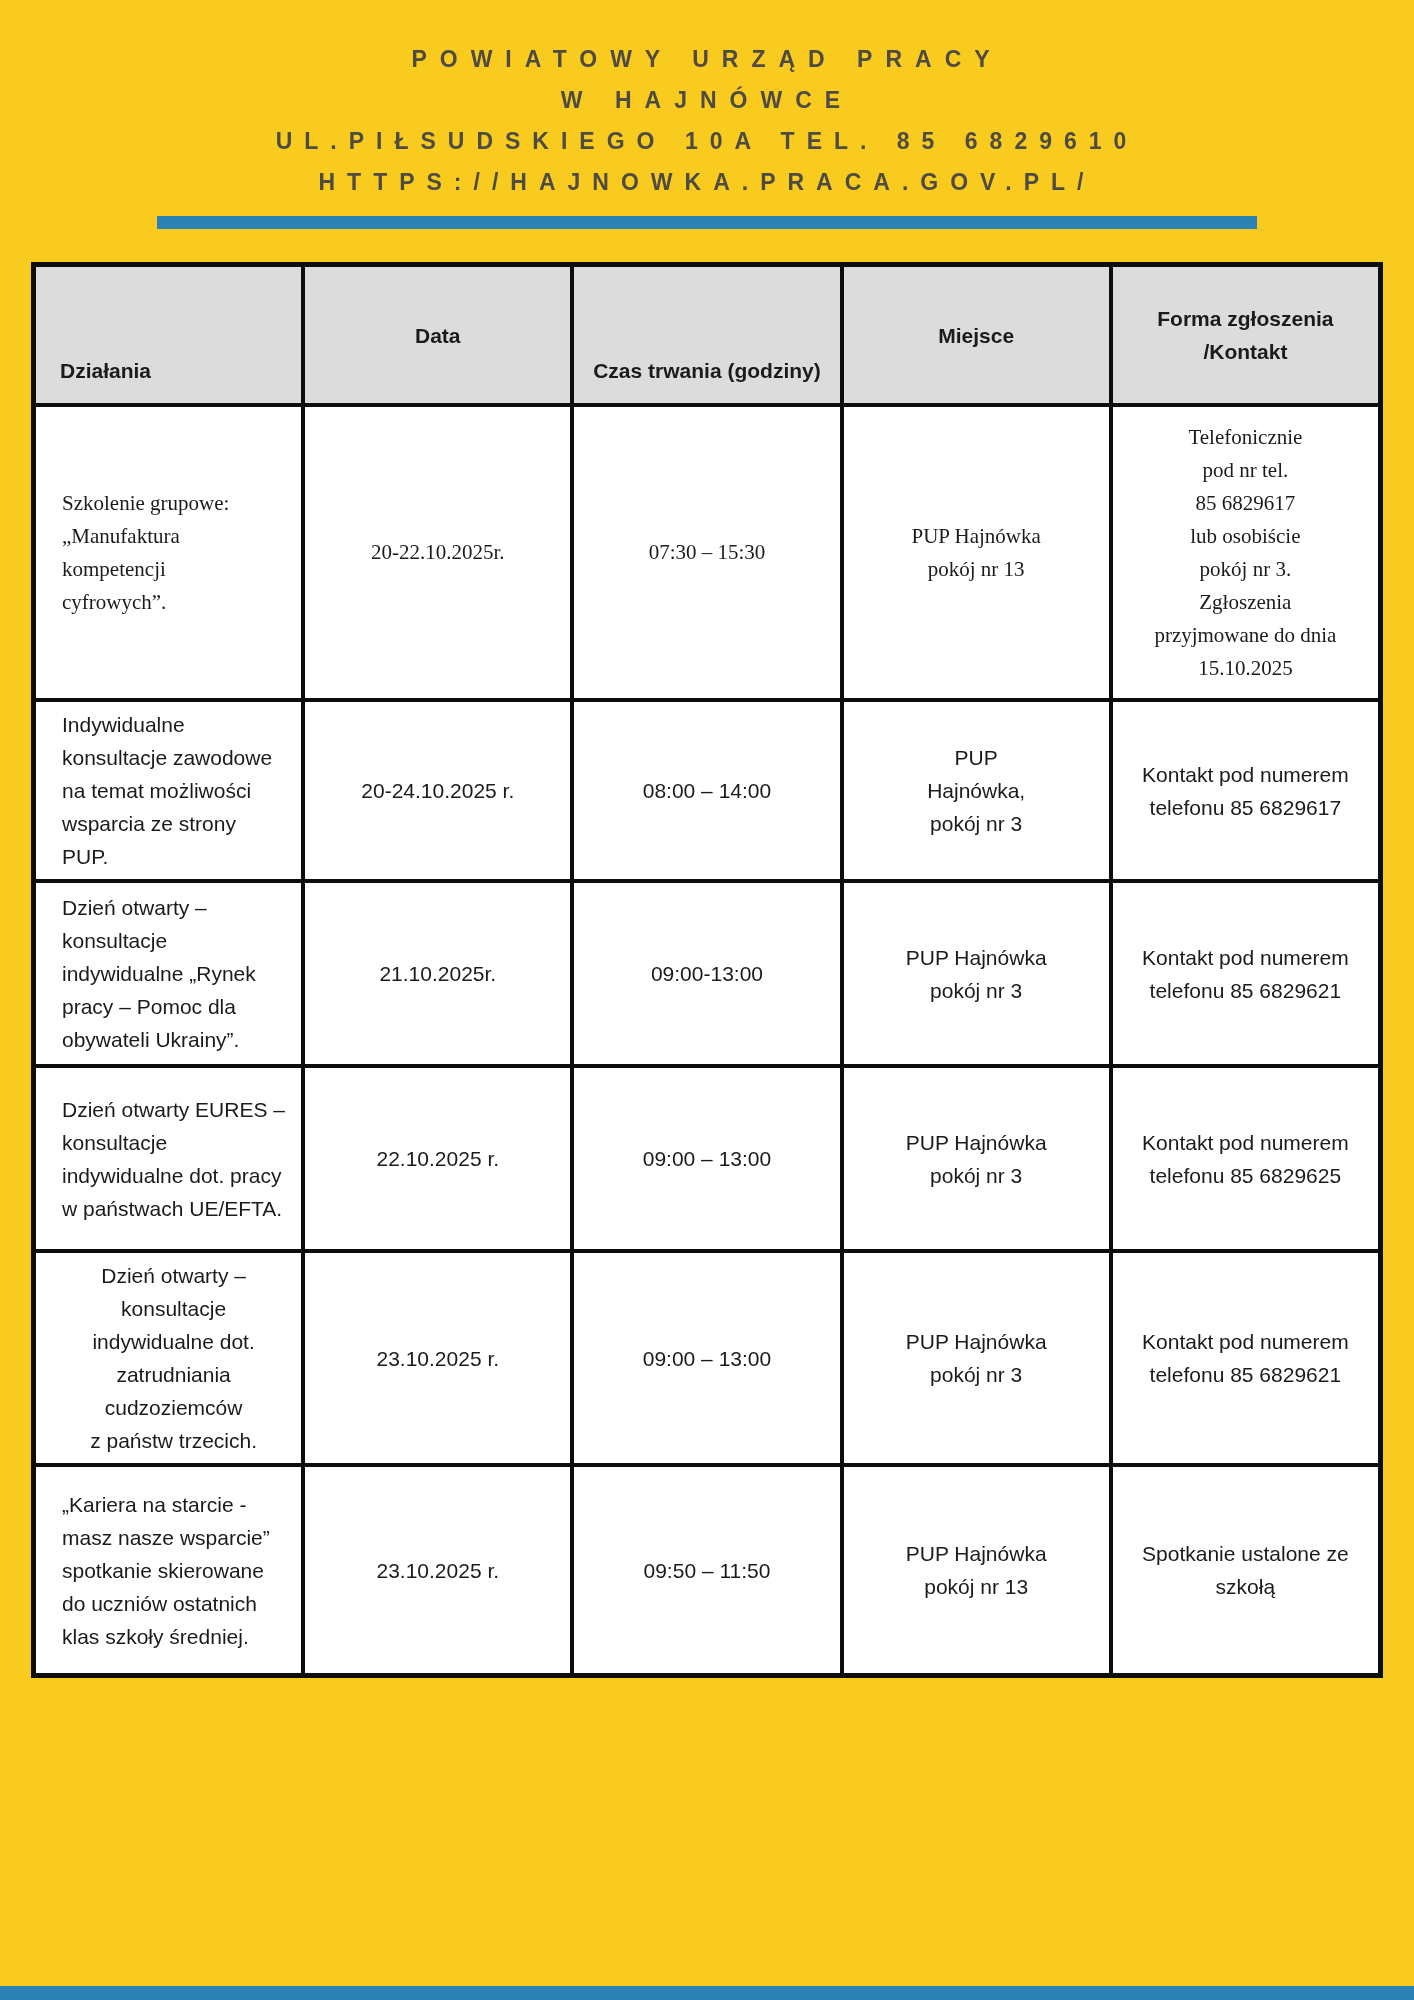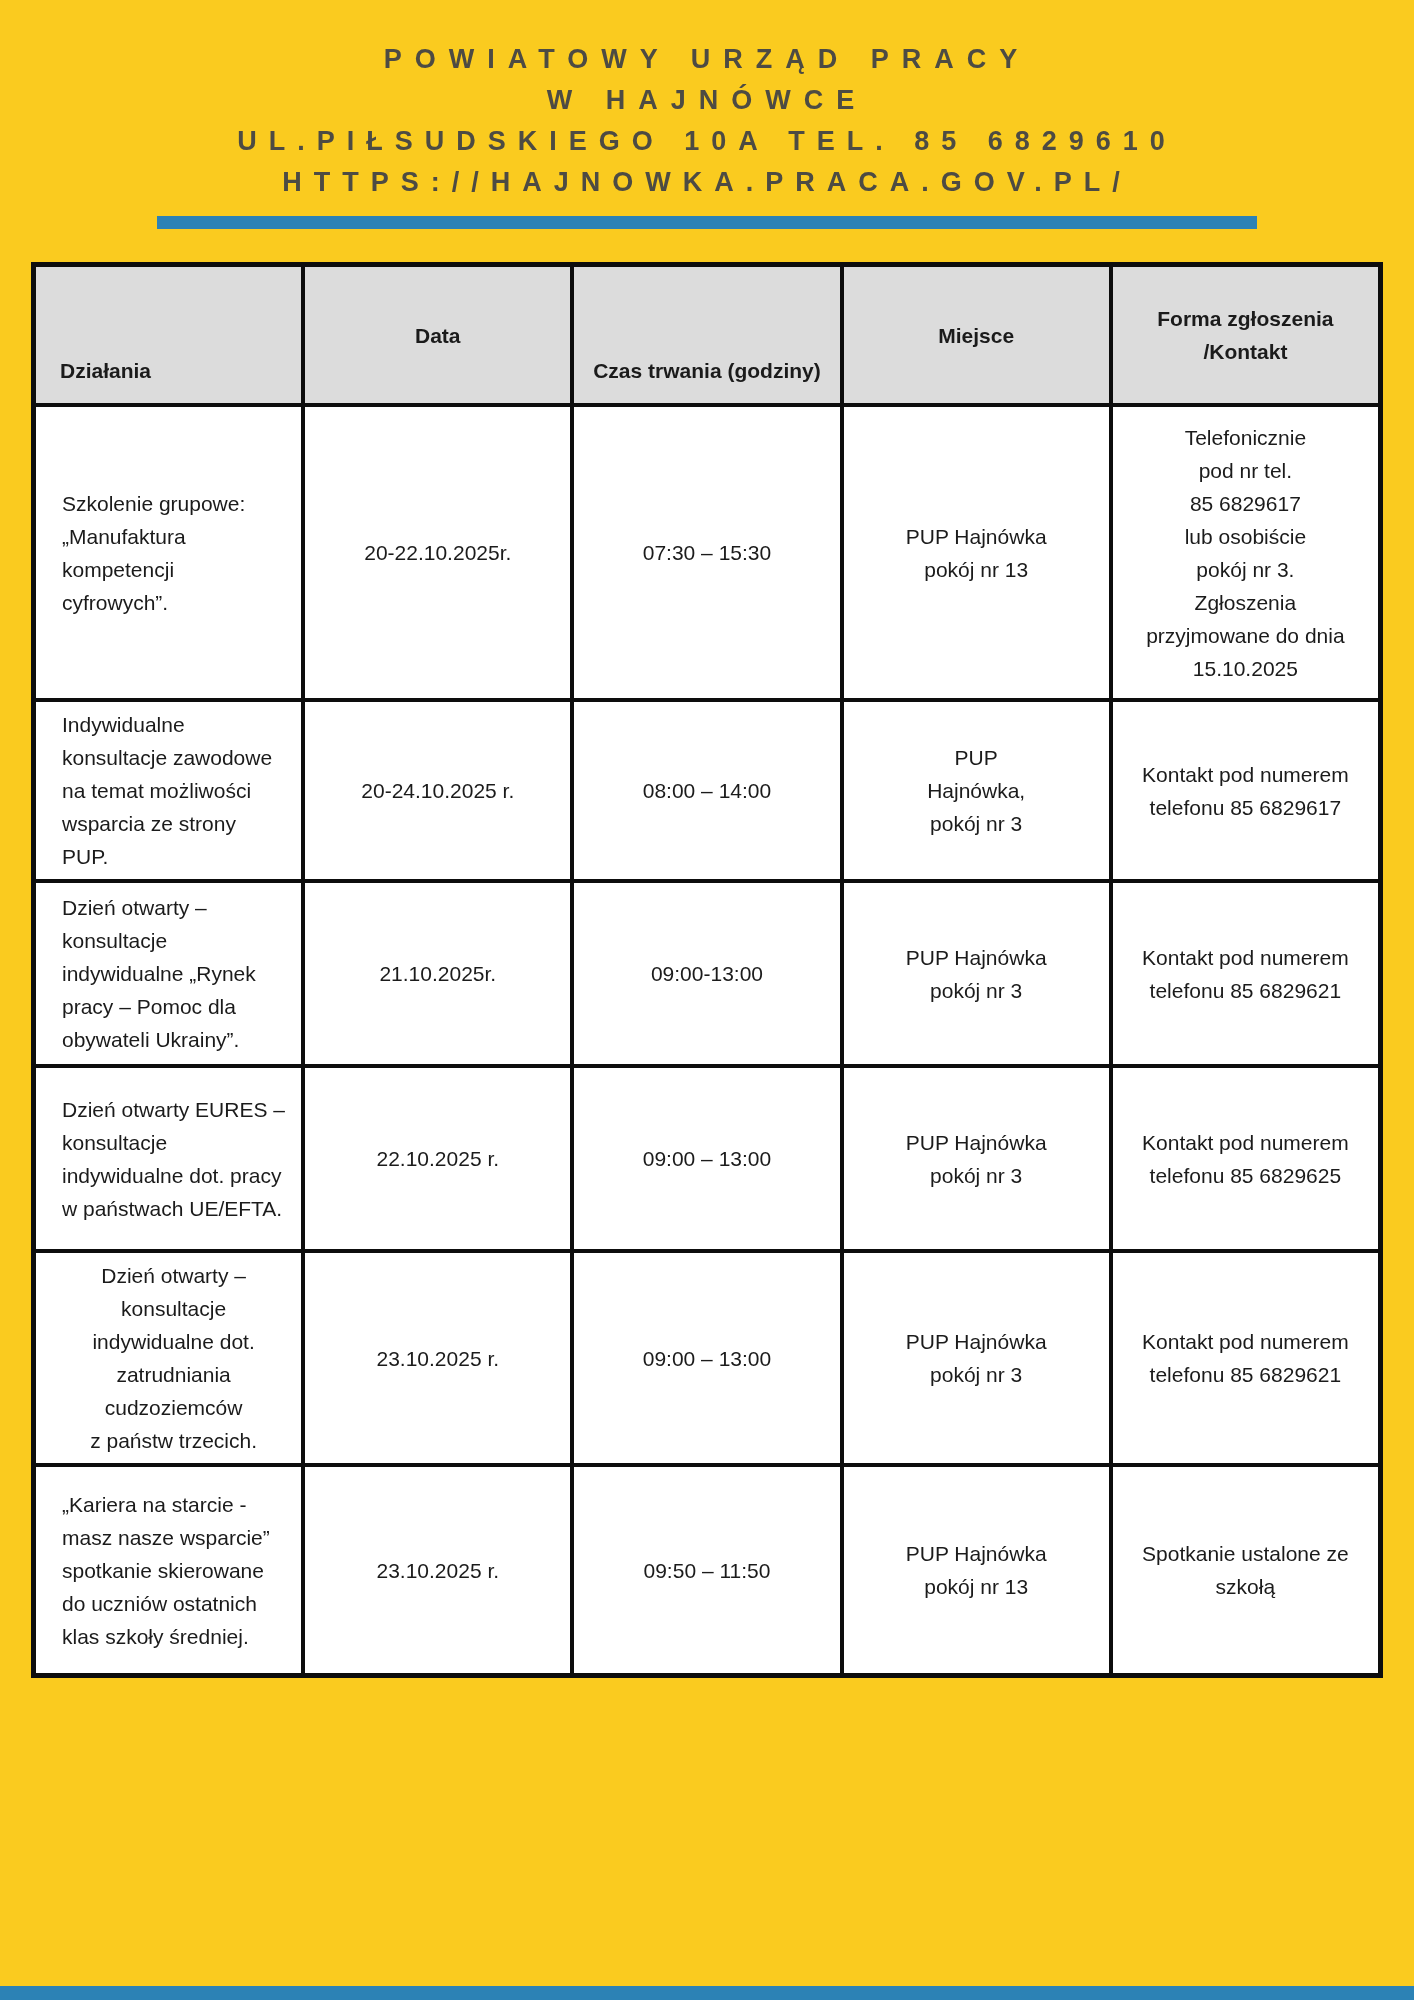--- a/index.html
+++ b/index.html
@@ -19,21 +19,21 @@
     overflow:hidden;
   }
   
   .letterhead{
     padding-top:45px;
     text-align:center;
     color:var(--head-text);
     font-weight:bold;
   }
   .letterhead .line{
-    font-size:27px;
+    font-size:23px;
     line-height:28px;
     margin:0 0 13px 0;
     letter-spacing:13px;
     white-space:nowrap;
   }
   .letterhead .line.small-spacing{letter-spacing:12px;}
   .accent-bar{
     width:1100px;height:13px;
     margin:20px auto 0 auto;
     background:var(--blue);
@@ -79,21 +79,21 @@
   th.th-czas{
     vertical-align:bottom;
     padding-bottom:16px;
     text-align:center;
   }
   td.c-act{
     text-align:left;
     padding-left:26px;
     padding-right:16px;
   }
-  tbody tr:nth-child(1) td{height:295px;}
+  tbody tr:nth-child(1) td{height:295px;font-family:Liberation Serif, serif;}
   tbody tr:nth-child(2) td{height:155px;}
   tbody tr:nth-child(3) td{height:185px;}
   tbody tr:nth-child(4) td{height:185px;}
   tbody tr:nth-child(5) td{height:188px;text-align:center;}
   tbody tr:nth-child(6) td{height:210px;}
   tbody tr:nth-child(7) td{height:190px;}
   tbody tr:nth-child(8) td{height:155px;}
 </style>
 </head>
 <body>

